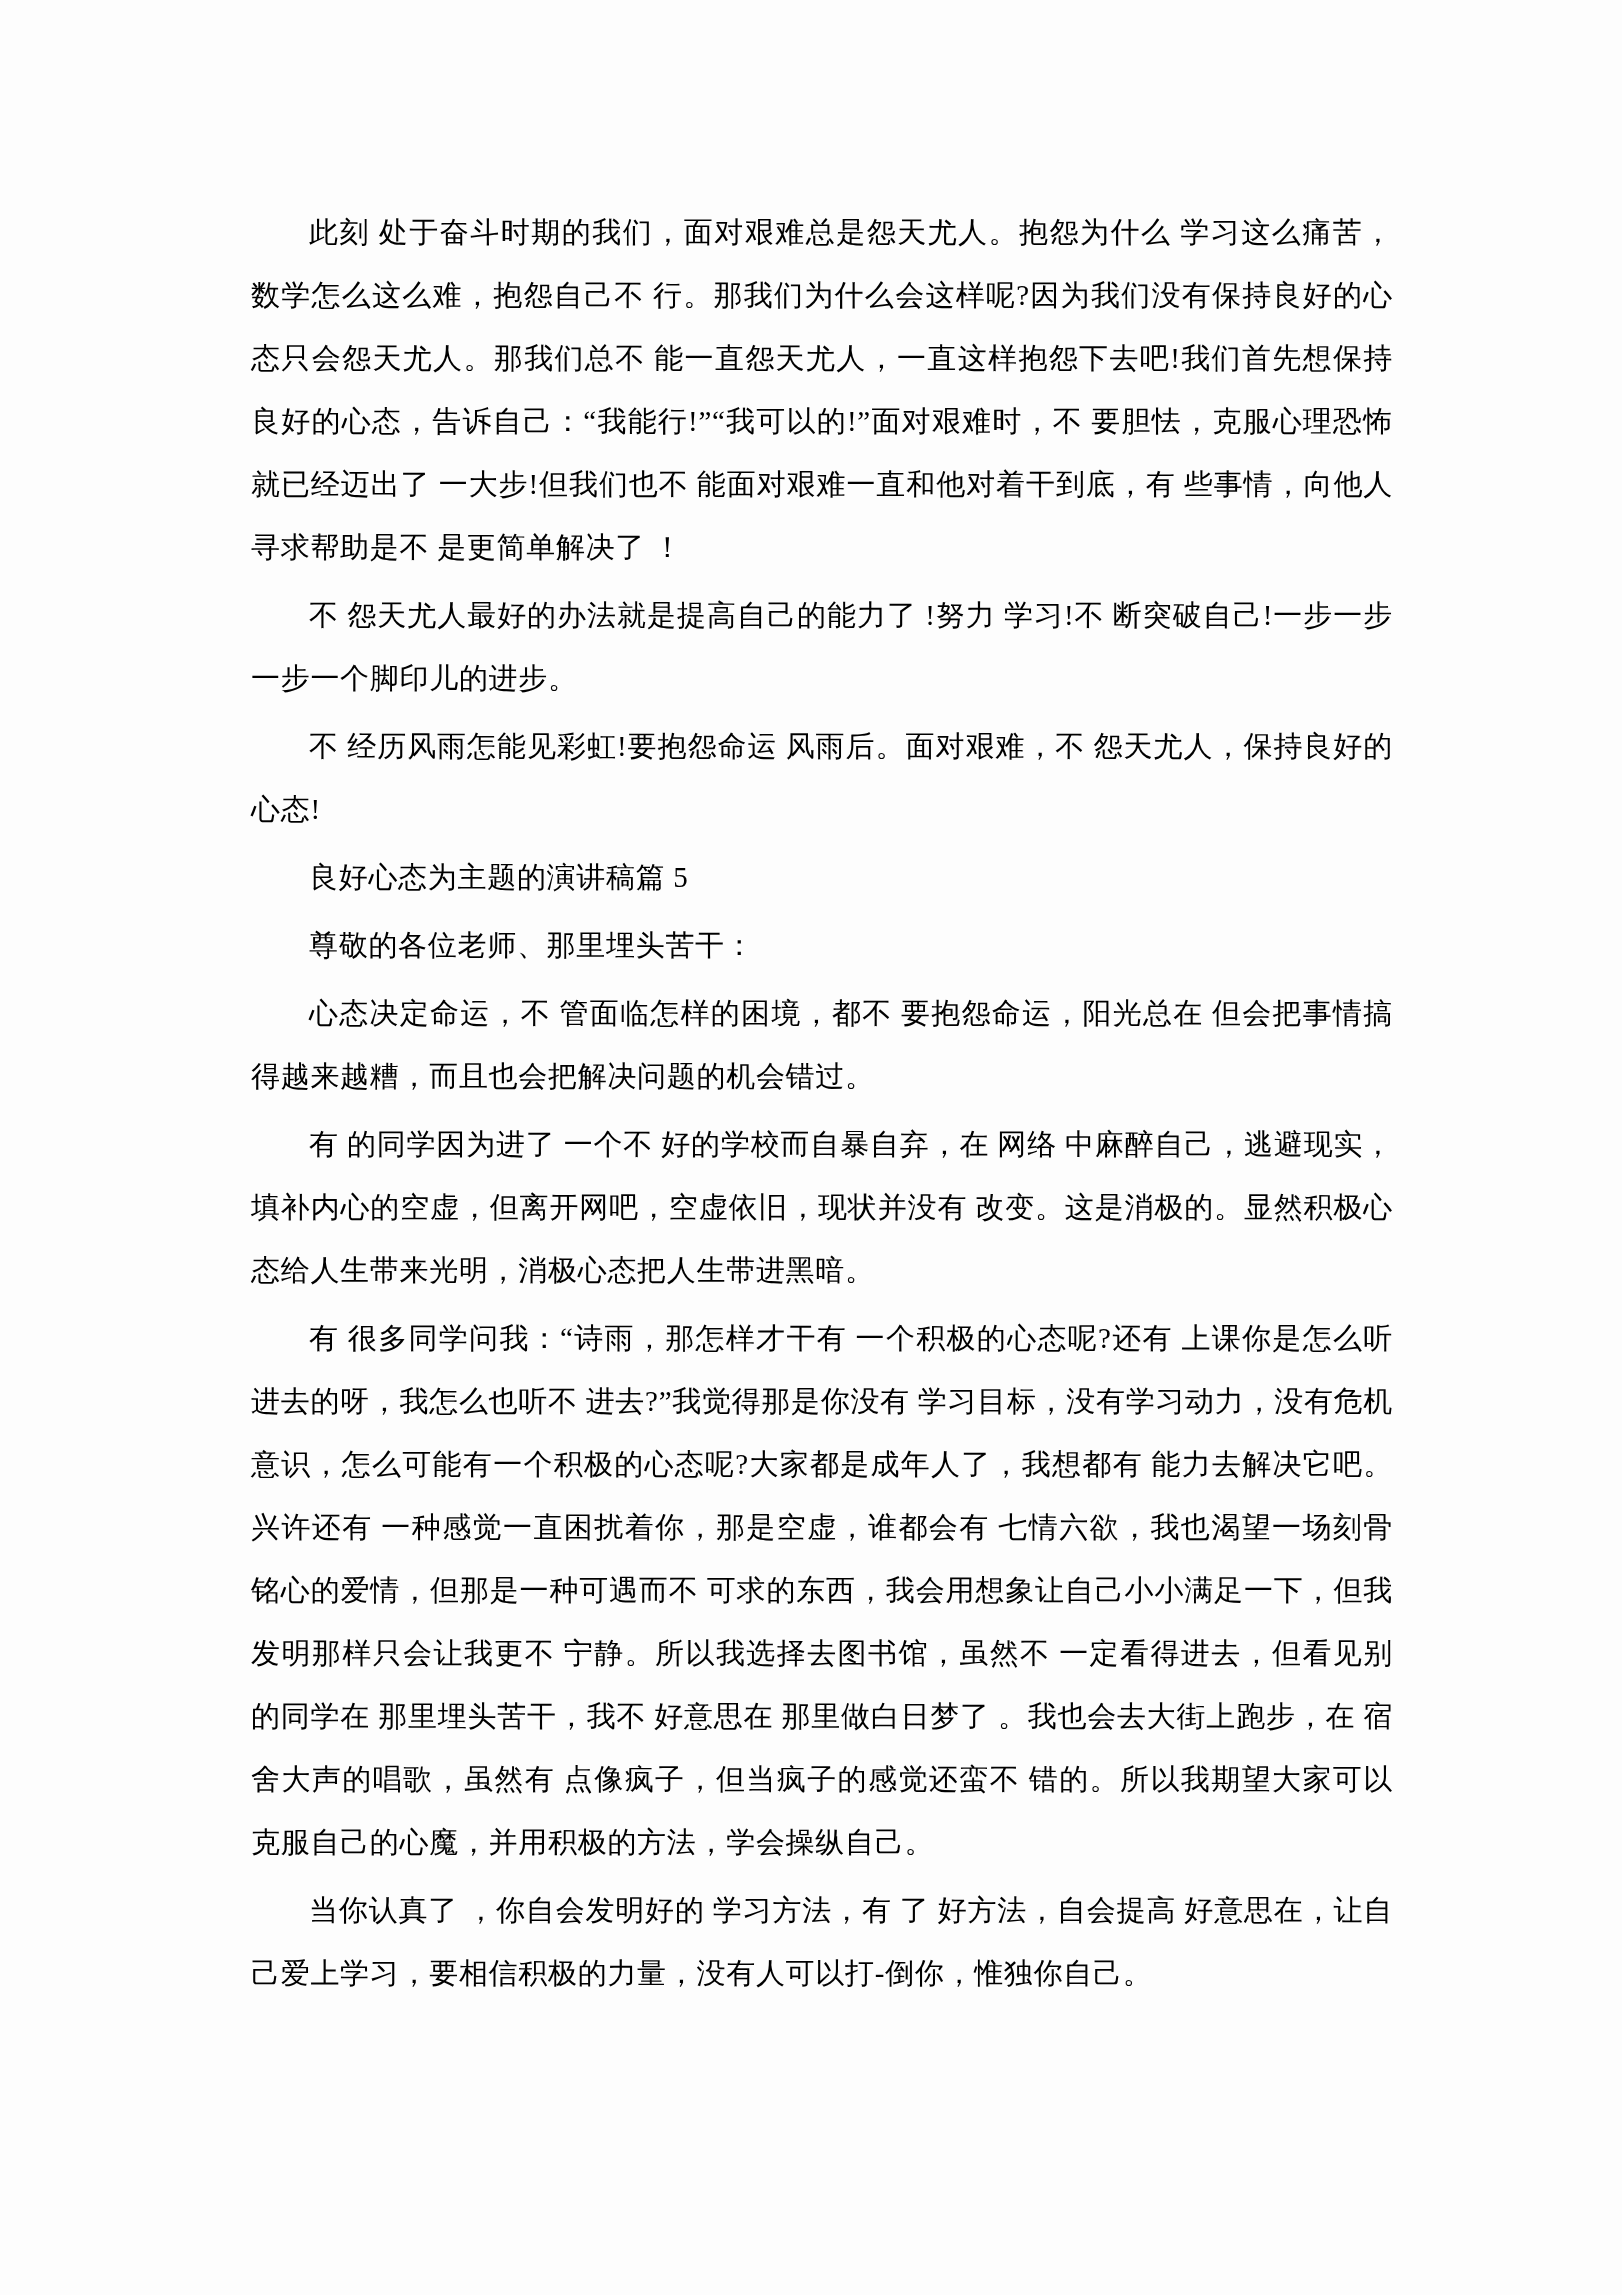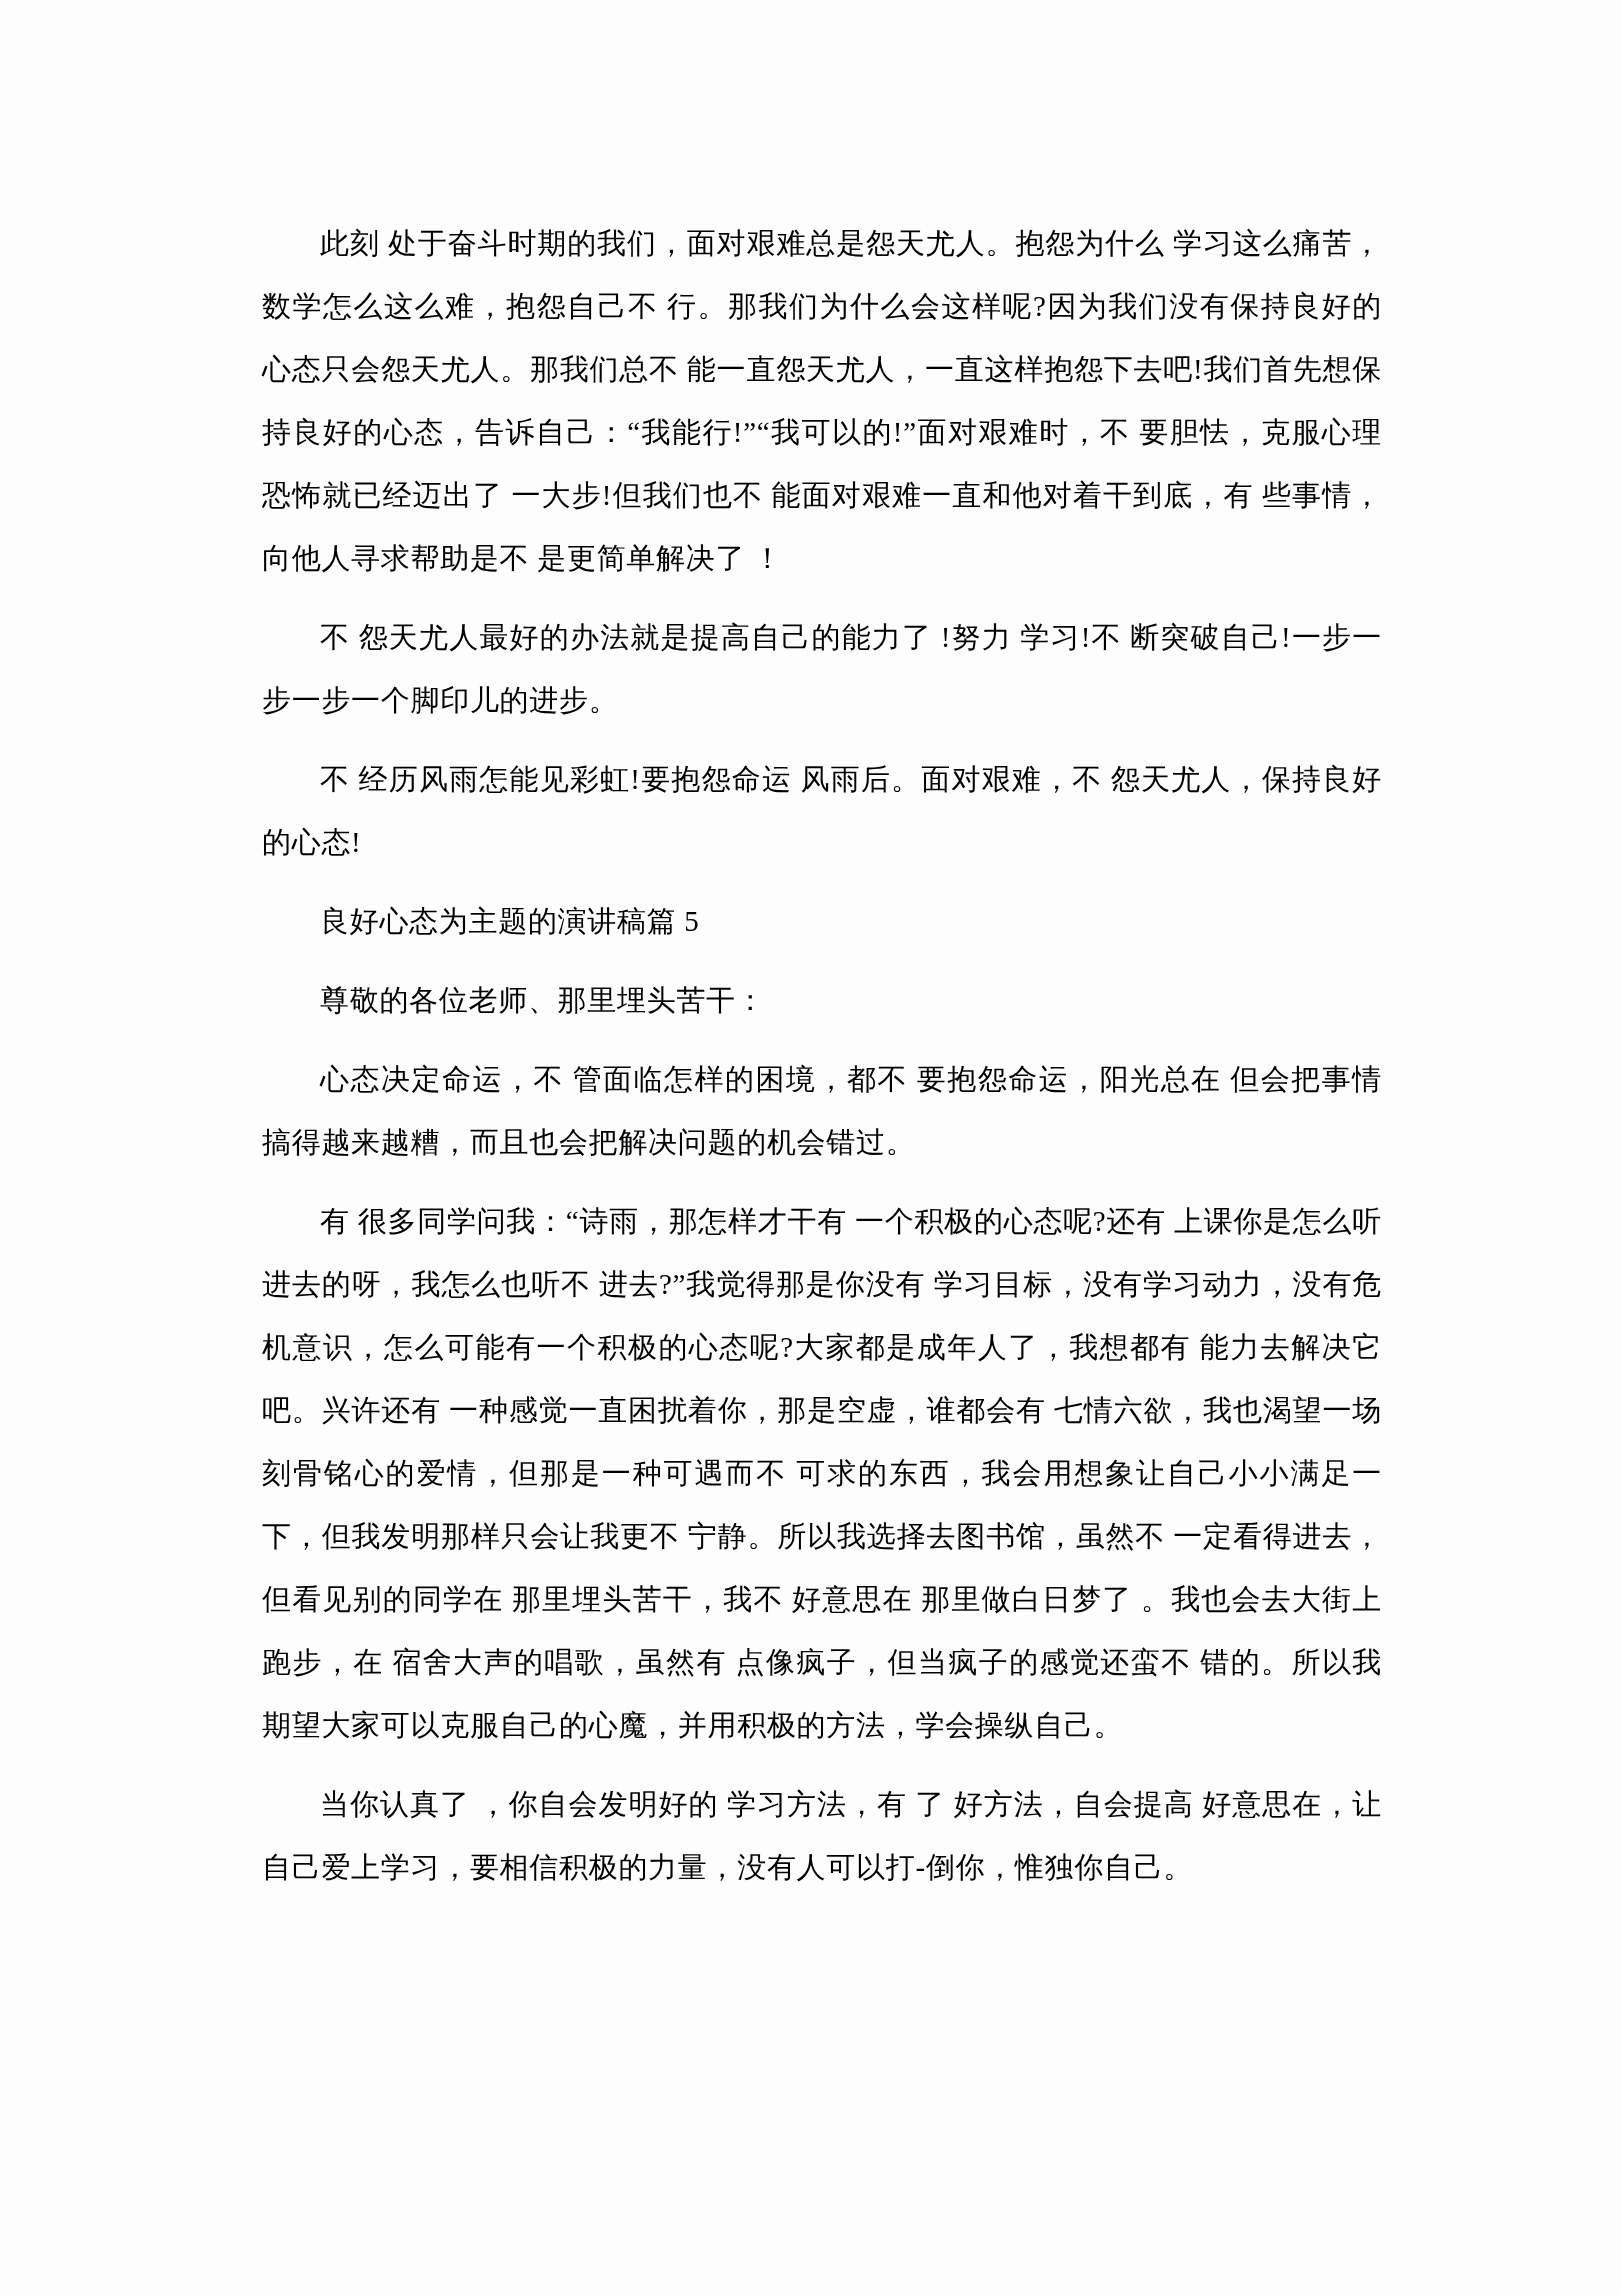--- a/index.html
+++ b/index.html
@@ -16,21 +16,21 @@
     font-family: "Liberation Serif", "DejaVu Serif", serif;
     overflow: hidden;
   }
   .content {
     position: absolute;
     left: 246px;
     top: 196px;
     width: 1152px;
   }
   .para {
-    margin: 16px;
+    margin: 5px;
     padding: 0;
     font-size: 29px;
     line-height: 63px;
     letter-spacing: 0.7px;
     text-align: justify;
     text-indent: 2em;
     font-weight: 400;
     word-break: break-all;
   }
 </style>
@@ -38,17 +38,18 @@
 <body>
 
 <div class="page">
   <div class="content">
     <p class="para">此刻 处于奋斗时期的我们，面对艰难总是怨天尤人。抱怨为什么 学习这么痛苦，数学怎么这么难，抱怨自己不 行。那我们为什么会这样呢?因为我们没有保持良好的心态只会怨天尤人。那我们总不 能一直怨天尤人，一直这样抱怨下去吧!我们首先想保持良好的心态，告诉自己：“我能行!”“我可以的!”面对艰难时，不 要胆怯，克服心理恐怖就已经迈出了 一大步!但我们也不 能面对艰难一直和他对着干到底，有 些事情，向他人寻求帮助是不 是更简单解决了 ！</p>
     <p class="para">不 怨天尤人最好的办法就是提高自己的能力了 !努力 学习!不 断突破自己!一步一步一步一个脚印儿的进步。</p>
     <p class="para">不 经历风雨怎能见彩虹!要抱怨命运 风雨后。面对艰难，不 怨天尤人，保持良好的心态!</p>
     <p class="para">良好心态为主题的演讲稿篇 5</p>
     <p class="para">尊敬的各位老师、那里埋头苦干：</p>
     <p class="para">心态决定命运，不 管面临怎样的困境，都不 要抱怨命运，阳光总在 但会把事情搞得越来越糟，而且也会把解决问题的机会错过。</p>
+    <p class="para">有 的同学因为进了 一个不 好的学校而自暴自弃，在 网络 中麻醉自己，逃避现实，填补内心的空虚，但离开网吧，空虚依旧，现状并没有 改变。这是消极的。显然积极心态给人生带来光明，消极心态把人生带进黑暗。</p>
     <p class="para">有 很多同学问我：“诗雨，那怎样才干有 一个积极的心态呢?还有 上课你是怎么听进去的呀，我怎么也听不 进去?”我觉得那是你没有 学习目标，没有学习动力，没有危机意识，怎么可能有一个积极的心态呢?大家都是成年人了，我想都有 能力去解决它吧。兴许还有 一种感觉一直困扰着你，那是空虚，谁都会有 七情六欲，我也渴望一场刻骨铭心的爱情，但那是一种可遇而不 可求的东西，我会用想象让自己小小满足一下，但我发明那样只会让我更不 宁静。所以我选择去图书馆，虽然不 一定看得进去，但看见别的同学在 那里埋头苦干，我不 好意思在 那里做白日梦了 。我也会去大街上跑步，在 宿舍大声的唱歌，虽然有 点像疯子，但当疯子的感觉还蛮不 错的。所以我期望大家可以克服自己的心魔，并用积极的方法，学会操纵自己。</p>
     <p class="para">当你认真了 ，你自会发明好的 学习方法，有 了 好方法，自会提高 好意思在，让自己爱上学习，要相信积极的力量，没有人可以打-倒你，惟独你自己。</p>
   </div>
 </div>
 
 
 </body></html>

